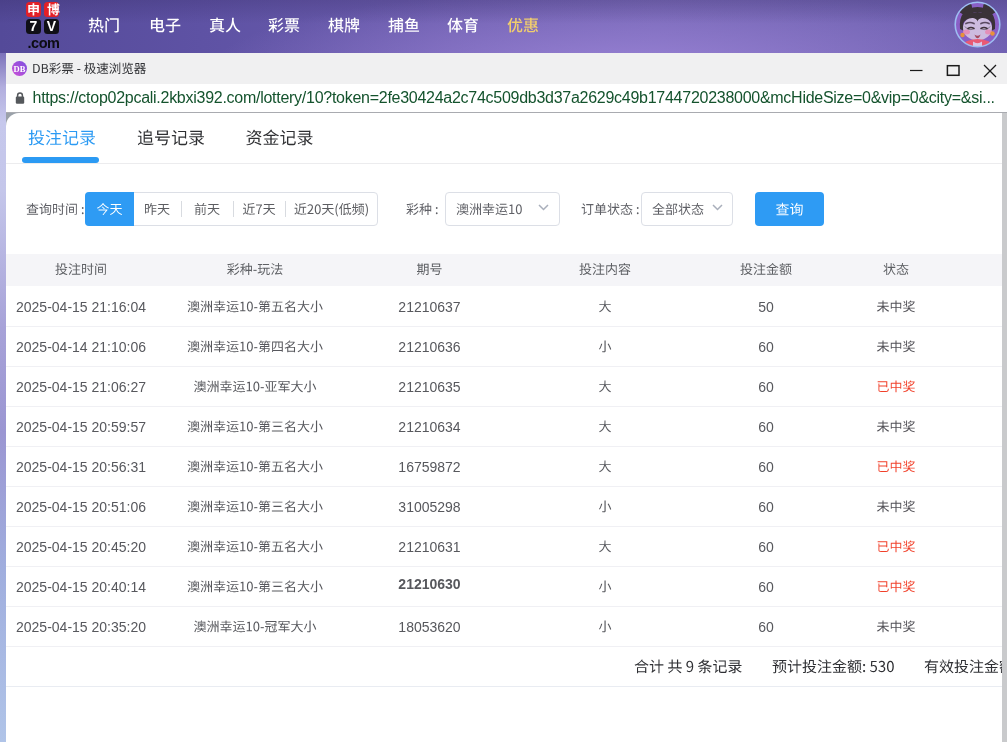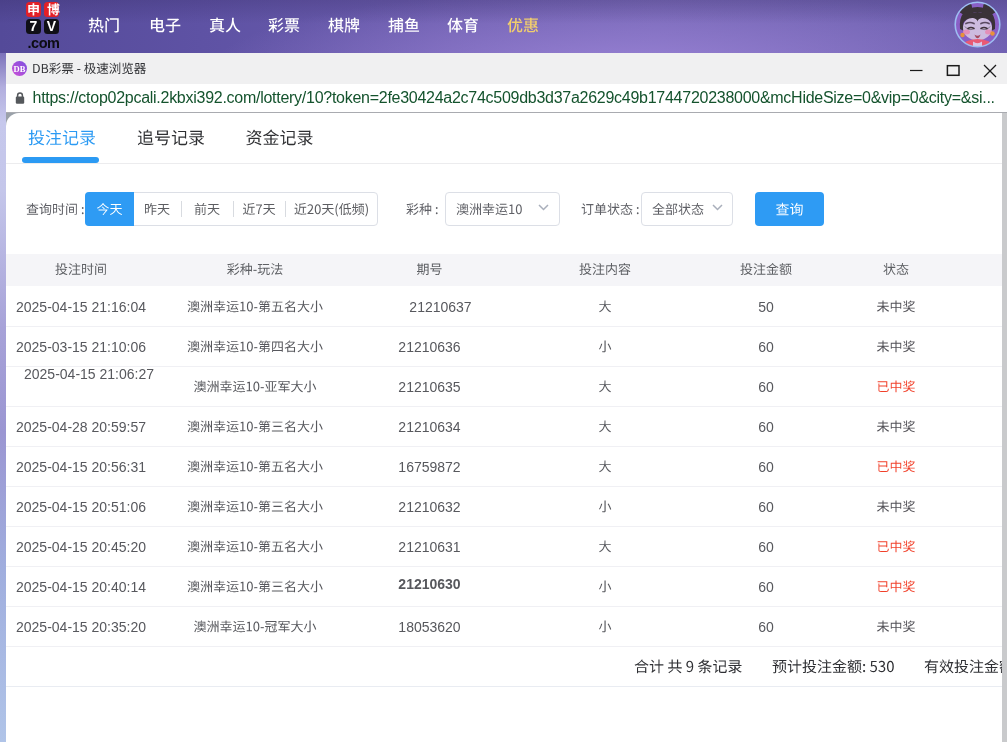--- a/index.html
+++ b/index.html
@@ -106,36 +106,36 @@
 <div class="line" style="left:6px;top:366px;width:996px;"></div>
 <div class="line" style="left:6px;top:406px;width:996px;"></div>
 <div class="line" style="left:6px;top:446px;width:996px;"></div>
 <div class="line" style="left:6px;top:486px;width:996px;"></div>
 <div class="line" style="left:6px;top:526px;width:996px;"></div>
 <div class="line" style="left:6px;top:566px;width:996px;"></div>
 <div class="line" style="left:6px;top:606px;width:996px;"></div>
 <div class="line" style="left:6px;top:646px;width:996px;"></div>
 <div class="abs" style="left:6px;top:686px;width:996px;height:1px;background:#e9ecf2;"></div>
 <div class="numtxt" style="left:81px;top:299.0px;">2025-04-15 21:16:04</div>
-<div class="numtxt" style="left:429.5px;top:299.0px;margin-left:11px;">21210637</div>
+<div class="numtxt" style="left:429.5px;top:299.0px;">21210637</div>
 <div class="numtxt" style="left:766px;top:299.0px;">50</div>
-<div class="numtxt" style="left:81px;top:339.0px;">2025-03-15 21:10:06</div>
+<div class="numtxt" style="left:81px;top:339.0px;">2025-04-14 21:10:06</div>
 <div class="numtxt" style="left:429.5px;top:339.0px;">21210636</div>
 <div class="numtxt" style="left:766px;top:339.0px;">60</div>
-<div class="numtxt" style="left:81px;top:366px;margin-left:8px;">2025-04-15 21:06:27</div>
+<div class="numtxt" style="left:81px;top:379.0px;">2025-04-15 21:06:27</div>
 <div class="numtxt" style="left:429.5px;top:379.0px;">21210635</div>
 <div class="numtxt" style="left:766px;top:379.0px;">60</div>
-<div class="numtxt" style="left:81px;top:419.0px;">2025-04-28 20:59:57</div>
+<div class="numtxt" style="left:81px;top:419.0px;">2025-04-15 20:59:57</div>
 <div class="numtxt" style="left:429.5px;top:419.0px;">21210634</div>
 <div class="numtxt" style="left:766px;top:419.0px;">60</div>
 <div class="numtxt" style="left:81px;top:459.0px;">2025-04-15 20:56:31</div>
 <div class="numtxt" style="left:429.5px;top:459.0px;">16759872</div>
 <div class="numtxt" style="left:766px;top:459.0px;">60</div>
 <div class="numtxt" style="left:81px;top:499.0px;">2025-04-15 20:51:06</div>
-<div class="numtxt" style="left:429.5px;top:499.0px;">21210632</div>
+<div class="numtxt" style="left:429.5px;top:499.0px;">31005298</div>
 <div class="numtxt" style="left:766px;top:499.0px;">60</div>
 <div class="numtxt" style="left:81px;top:539.0px;">2025-04-15 20:45:20</div>
 <div class="numtxt" style="left:429.5px;top:539.0px;">21210631</div>
 <div class="numtxt" style="left:766px;top:539.0px;">60</div>
 <div class="numtxt" style="left:81px;top:579.0px;">2025-04-15 20:40:14</div>
 <div class="numtxt" style="left:429.5px;top:576px;font-weight:bold;">21210630</div>
 <div class="numtxt" style="left:766px;top:579.0px;">60</div>
 <div class="numtxt" style="left:81px;top:619.0px;">2025-04-15 20:35:20</div>
 <div class="numtxt" style="left:429.5px;top:619.0px;">18053620</div>
 <div class="numtxt" style="left:766px;top:619.0px;">60</div>

